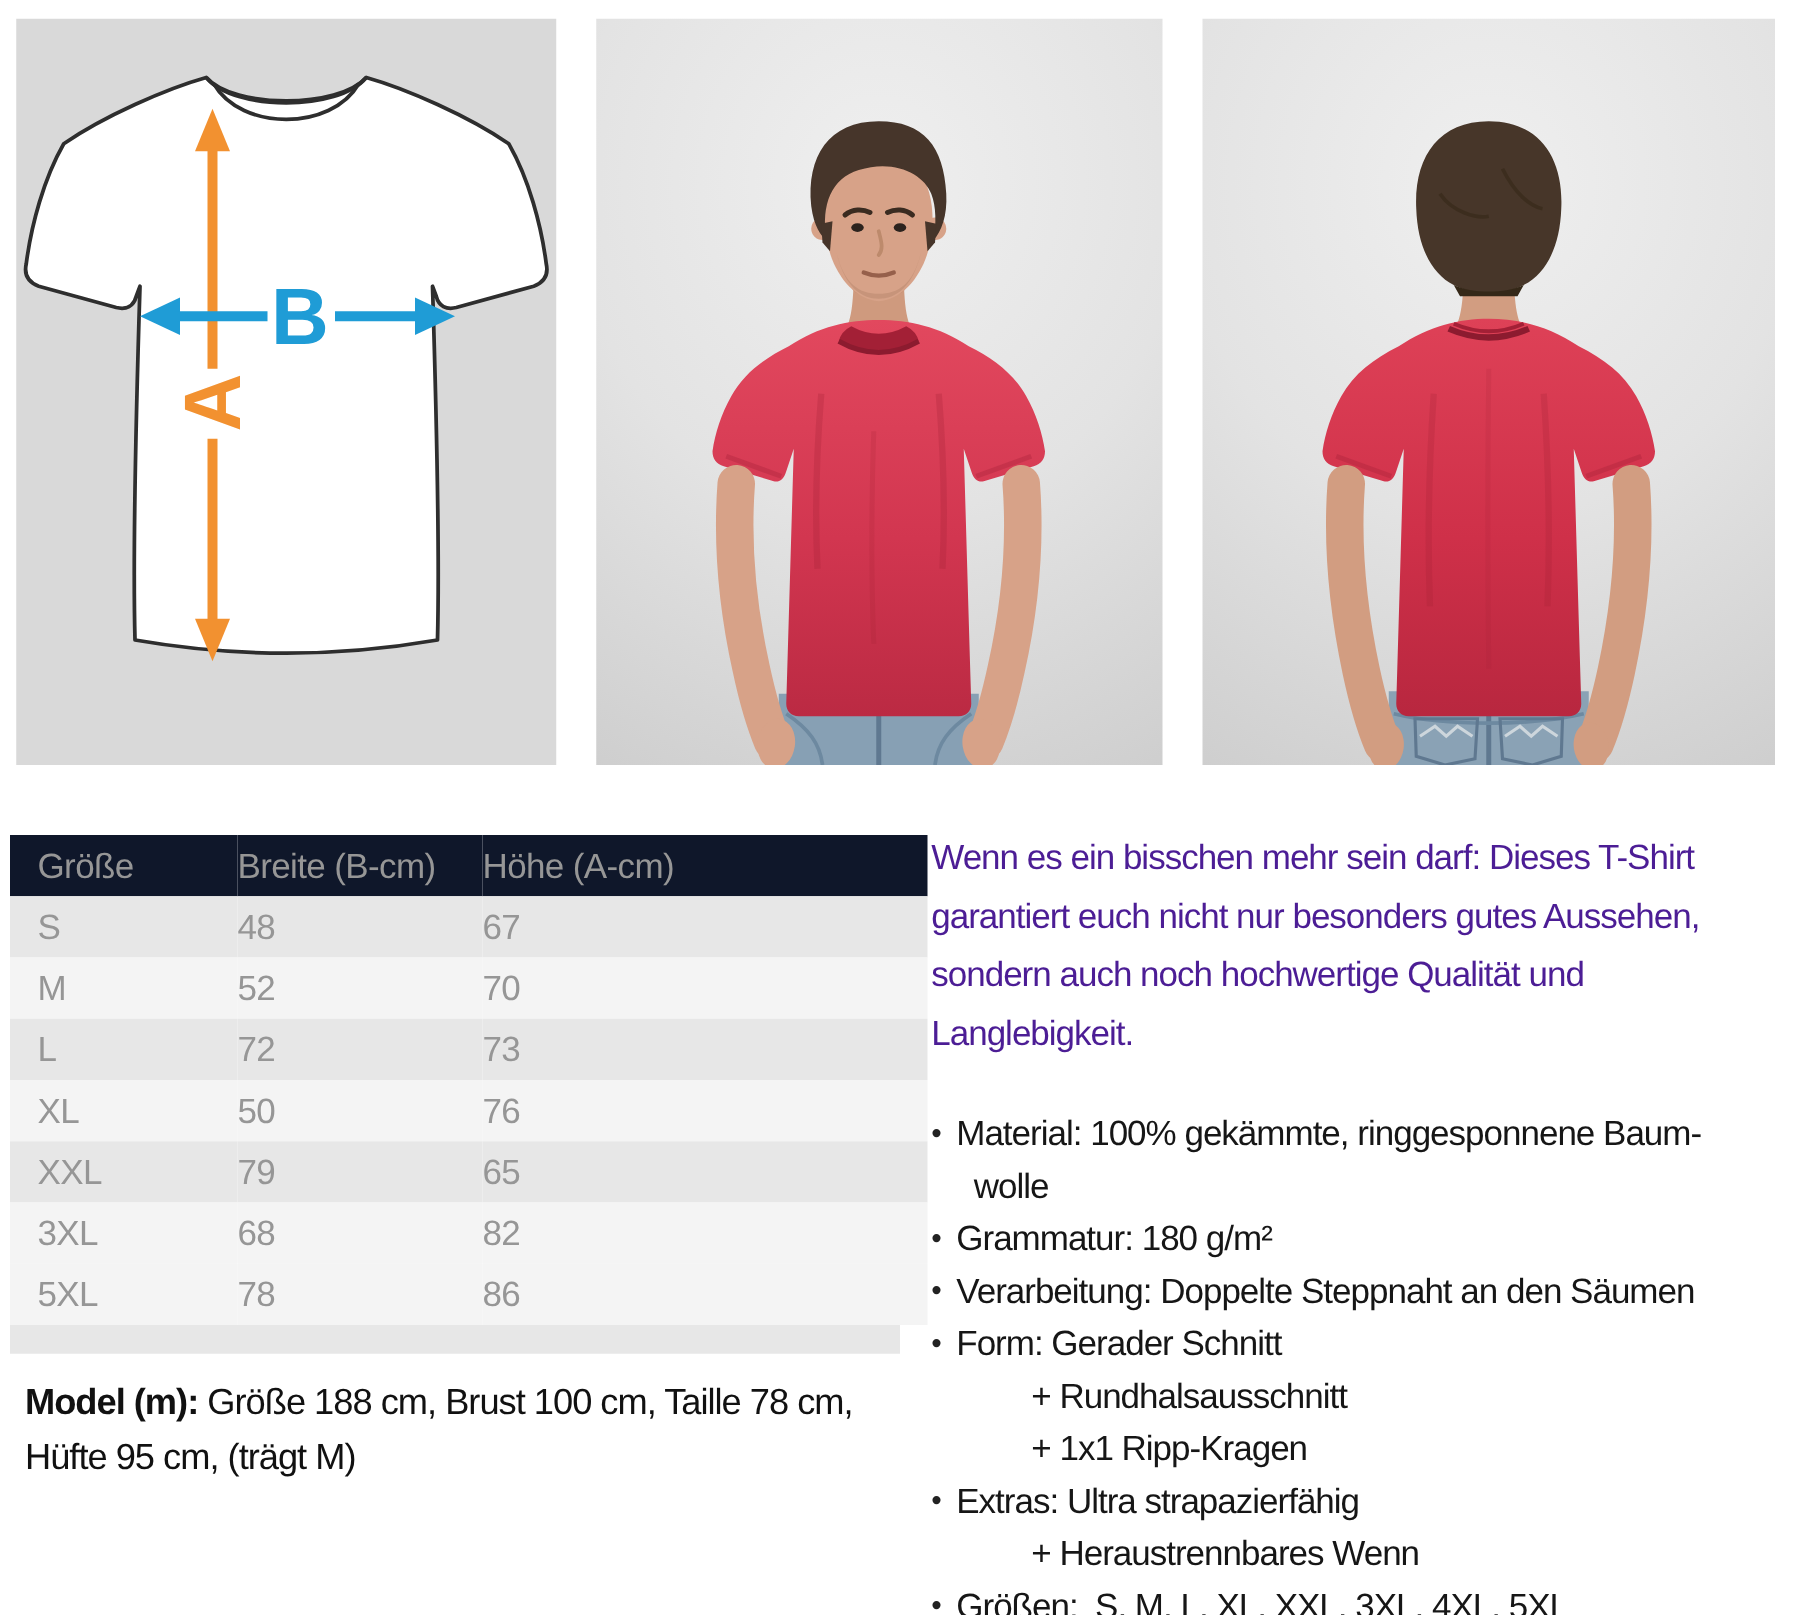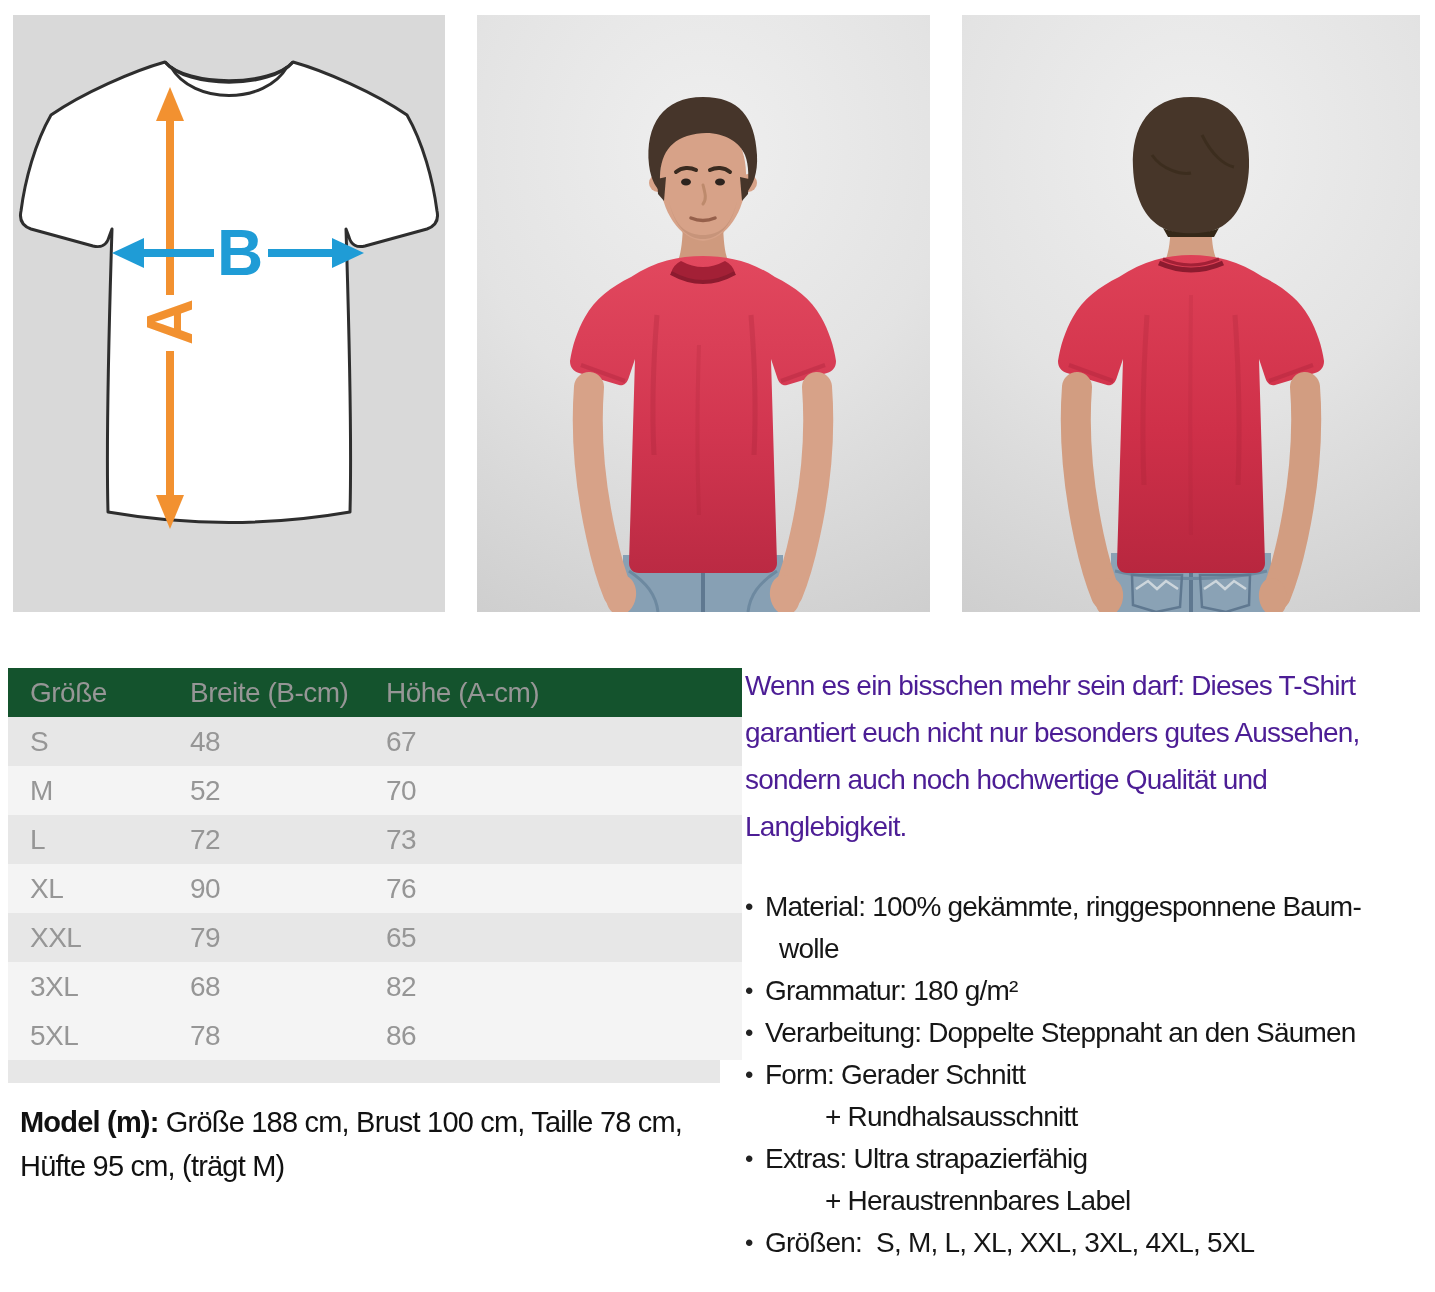--- a/index.html
+++ b/index.html
@@ -16,21 +16,21 @@
   .panel svg{display:block;}
 
   
   .left-col{position:absolute;left:8px;top:668px;width:730px;}
   table.size-table{border-collapse:collapse;width:712px;table-layout:fixed;
       font-size:28px;color:#969696;letter-spacing:-0.5px;}
   table.size-table th, table.size-table td{font-weight:normal;text-align:left;height:49px;padding:0;}
   table.size-table th:nth-child(1), table.size-table td:nth-child(1){width:160px;padding-left:22px;}
   table.size-table th:nth-child(2), table.size-table td:nth-child(2){width:196px;}
   table.size-table th:nth-child(3), table.size-table td:nth-child(3){width:356px;}
-  table.size-table thead tr{background:#14532d;height:48px;}
+  table.size-table thead tr{background:#0f172a;height:48px;}
   table.size-table tr.dark{background:#e7e7e7;}
   table.size-table tr.light{background:#f4f4f4;}
   .table-footer{width:712px;height:23px;background:#e7e7e7;}
 
   .tolerance{margin:15px 0 0 10px;font-size:29px;letter-spacing:-0.8px;
       white-space:nowrap;color:#111;}
   .model-note{margin:17px 0 0 12px;font-size:29px;letter-spacing:-0.8px;
       line-height:44px;white-space:pre;color:#111;}
   .model-note .bold{font-weight:bold;}
 
@@ -252,21 +252,21 @@
           <td>52</td>
           <td>70</td>
         </tr>
         <tr class="dark">
           <td>L</td>
           <td>72</td>
           <td>73</td>
         </tr>
         <tr class="light">
           <td>XL</td>
-          <td>90</td>
+          <td>50</td>
           <td>76</td>
         </tr>
         <tr class="dark">
           <td>XXL</td>
           <td>79</td>
           <td>65</td>
         </tr>
         <tr class="light">
           <td>3XL</td>
           <td>68</td>
@@ -289,17 +289,17 @@
 <div class="right-col">
   <p class="intro">Wenn es ein bisschen mehr sein darf: Dieses T-Shirt
 garantiert euch nicht nur besonders gutes Aussehen,
 sondern auch noch hochwertige Qualität und
 Langlebigkeit.</p>
   <ul class="bullets">
       <li><span class="b-text">Material: 100% gekämmte, ringgesponnene Baum-
   wolle</span></li>
       <li><span class="b-text">Grammatur: 180 g/m²</span></li>
       <li><span class="b-text">Verarbeitung: Doppelte Steppnaht an den Säumen</span></li>
-      <li><span class="b-text">Form: Gerader Schnitt</span><div class="sub">+ Rundhalsausschnitt</div></li>
-      <li><span class="b-text">Extras: Ultra strapazierfähig</span><div class="sub">+ Heraustrennbares Label</div></li>
+      <li><span class="b-text">Form: Gerader Schnitt</span><div class="sub">+ Rundhalsausschnitt</div><div class="sub">+ 1x1 Ripp-Kragen</div></li>
+      <li><span class="b-text">Extras: Ultra strapazierfähig</span><div class="sub">+ Heraustrennbares Wenn</div></li>
       <li><span class="b-text">Größen:  S, M, L, XL, XXL, 3XL, 4XL, 5XL</span></li>
     </ul>
 </div>
 
 </body></html>

